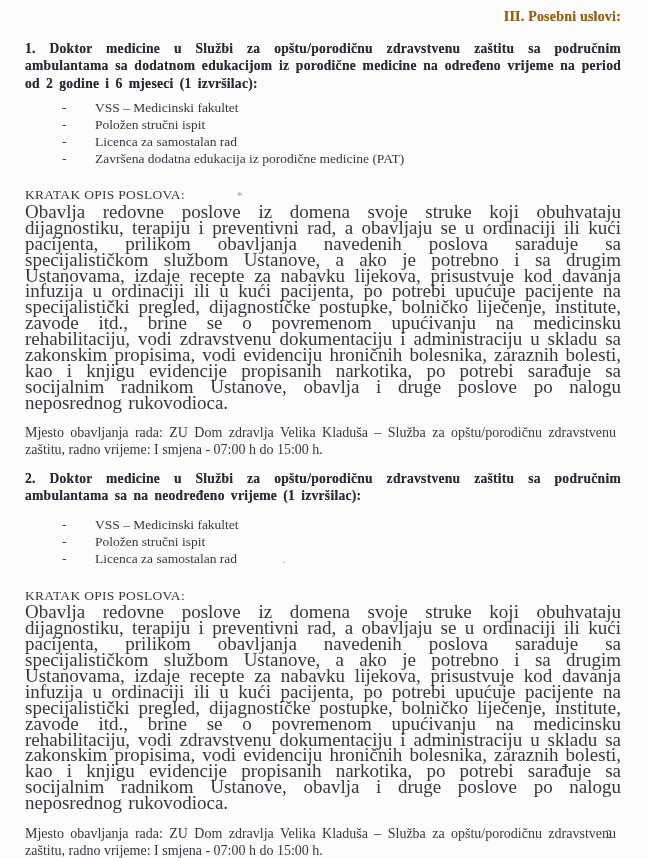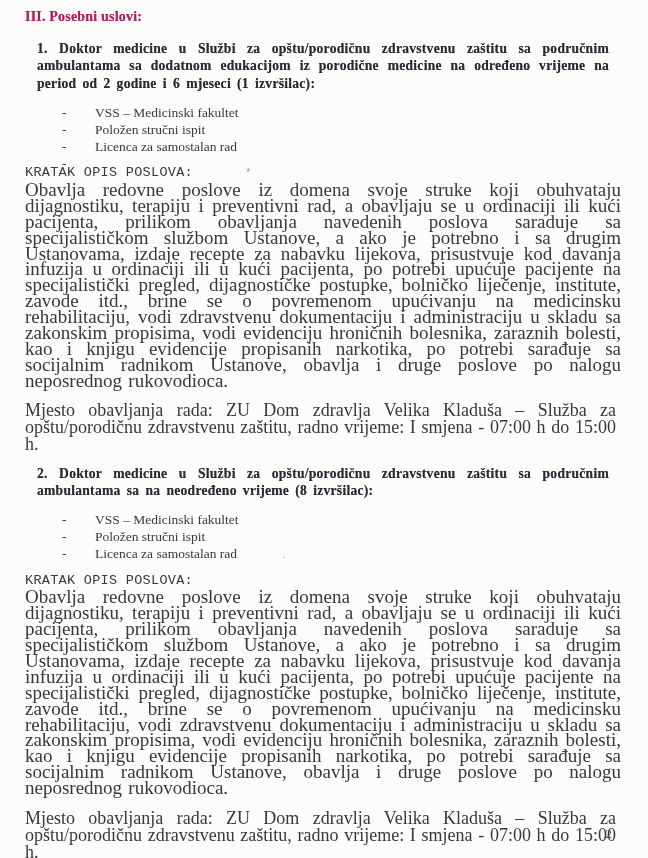--- a/index.html
+++ b/index.html
@@ -14,36 +14,37 @@
     margin: 0 auto;
     background: #fcfcfb;
     font-family: "Liberation Serif", "DejaVu Serif", serif;
     color: #383741;
     overflow: hidden;
     box-sizing: border-box;
     padding: 8px 27px 0 25px;
   }
   .sec-title {
     font-weight: 700;
-    color: #be185d;
+    color: #a16207;
     font-size: 14px;
     line-height: 17px;
     letter-spacing: 0.2px;
     text-shadow: 0 0 0.4px rgba(42,41,52,0.55);
+    text-align: right;
   }
   .job-heading {
     font-weight: 700;
     color: #2a2934;
     font-size: 13.6px;
     line-height: 17.3px;
     text-align: justify;
     letter-spacing: 0.25px;
     word-spacing: 2.5px;
     text-shadow: 0 0 0.4px rgba(42,41,52,0.55);
-    margin: 12px;
+    margin: 0;
   }
   .h1-job { margin-top: 15px; }
   .h2-job { margin-top: 12px; }
   .h3-job { margin-top: 14px; }
   .req-list {
     list-style: none;
     margin: 7px 0 0 0;
     padding: 0;
   }
   .req-item {
@@ -51,42 +52,41 @@
     padding-left: 70px;
     font-size: 13.5px;
     line-height: 17px;
   }
   .req-item .dash {
     position: absolute;
     left: 37px;
     top: 0;
   }
   .kratak {
-    margin-top: 9px;
+    margin-top: 19px;
     font-size: 13.5px;
     line-height: 17px;
     letter-spacing: 0.3px;
-    font-family: Liberation Mono, monospace;
   }
   .artifact {
     color: rgba(70,70,85,0.55);
     font-size: 11px;
   }
   .kratak .artifact { margin-left: 52px; }
   .req-item .artifact { margin-left: 46px; }
   .job-desc {
     margin: 0;
     font-size: 19px;
     line-height: 15.9px;
     text-align: justify;
     word-spacing: 1.5px;
   }
   .job-location {
     margin: 13px 5px 0 0;
-    font-size: 18px;
+    font-size: 14px;
     line-height: 17px;
     text-align: justify;
   }
   .loc2 { margin-top: 14px; }
   .bullets-mid { margin-top: 12px; }
   .page-number {
     position: absolute;
     right: 36px;
     top: 826px;
     font-size: 13px;
@@ -99,30 +99,30 @@
 <div class="page">
 
   <div class="sec-title">III. Posebni uslovi:</div>
 
   <p class="job-heading h1-job">1. Doktor medicine u Službi za opštu/porodičnu zdravstvenu zaštitu sa područnim ambulantama sa dodatnom edukacijom iz porodične medicine na određeno vrijeme na period od 2 godine i 6 mjeseci (1 izvršilac):</p>
 
   <ul class="req-list">
     <li class="req-item"><span class="dash">-</span><span>VSS – Medicinski fakultet</span></li>
     <li class="req-item"><span class="dash">-</span><span>Položen stručni ispit</span></li>
     <li class="req-item"><span class="dash">-</span><span>Licenca za samostalan rad</span></li>
-    <li class="req-item"><span class="dash">-</span></li>
+    <li class="req-item"><span class="dash">-</span><span>Završena dodatna edukacija iz porodične medicine (PAT)</span></li>
   </ul>
 
   <div class="kratak"><span>KRATAK OPIS POSLOVA:</span><span class="artifact">*</span></div>
 
   <p class="job-desc">Obavlja redovne poslove iz domena svoje struke koji obuhvataju dijagnostiku, terapiju i preventivni rad, a obavljaju se u ordinaciji ili kući pacijenta, prilikom obavljanja navedenih poslova saraduje sa specijalističkom službom Ustanove, a ako je potrebno i sa drugim Ustanovama, izdaje recepte za nabavku lijekova, prisustvuje kod davanja infuzija u ordinaciji ili u kući pacijenta, po potrebi upućuje pacijente na specijalistički pregled, dijagnostičke postupke, bolničko liječenje, institute, zavode itd., brine se o povremenom upućivanju na medicinsku rehabilitaciju, vodi zdravstvenu dokumentaciju i administraciju u skladu sa zakonskim propisima, vodi evidenciju hroničnih bolesnika, zaraznih bolesti, kao i knjigu evidencije propisanih narkotika, po potrebi sarađuje sa socijalnim radnikom Ustanove, obavlja i druge poslove po nalogu neposrednog rukovodioca.</p>
 
   <p class="job-location">Mjesto obavljanja rada: ZU Dom zdravlja Velika Kladuša – Služba za opštu/porodičnu zdravstvenu zaštitu, radno vrijeme: I smjena - 07:00 h do 15:00 h.</p>
 
-  <p class="job-heading h2-job">2. Doktor medicine u Službi za opštu/porodičnu zdravstvenu zaštitu sa područnim ambulantama sa na neodređeno vrijeme (8 izvršilac):</p>
+  <p class="job-heading h2-job">2. Doktor medicine u Službi za opštu/porodičnu zdravstvenu zaštitu sa područnim ambulantama sa na neodređeno vrijeme (1 izvršilac):</p>
 
   <ul class="req-list bullets-mid">
     <li class="req-item"><span class="dash">-</span><span>VSS – Medicinski fakultet</span></li>
     <li class="req-item"><span class="dash">-</span><span>Položen stručni ispit</span></li>
     <li class="req-item"><span class="dash">-</span><span>Licenca za samostalan rad</span><span class="artifact">.</span></li>
   </ul>
 
   <div class="kratak"><span>KRATAK OPIS POSLOVA:</span></div>
 
   <p class="job-desc">Obavlja redovne poslove iz domena svoje struke koji obuhvataju dijagnostiku, terapiju i preventivni rad, a obavljaju se u ordinaciji ili kući pacijenta, prilikom obavljanja navedenih poslova saraduje sa specijalističkom službom Ustanove, a ako je potrebno i sa drugim Ustanovama, izdaje recepte za nabavku lijekova, prisustvuje kod davanja infuzija u ordinaciji ili u kući pacijenta, po potrebi upućuje pacijente na specijalistički pregled, dijagnostičke postupke, bolničko liječenje, institute, zavode itd., brine se o povremenom upućivanju na medicinsku rehabilitaciju, vodi zdravstvenu dokumentaciju i administraciju u skladu sa zakonskim propisima, vodi evidenciju hroničnih bolesnika, zaraznih bolesti, kao i knjigu evidencije propisanih narkotika, po potrebi sarađuje sa socijalnim radnikom Ustanove, obavlja i druge poslove po nalogu neposrednog rukovodioca.</p>

